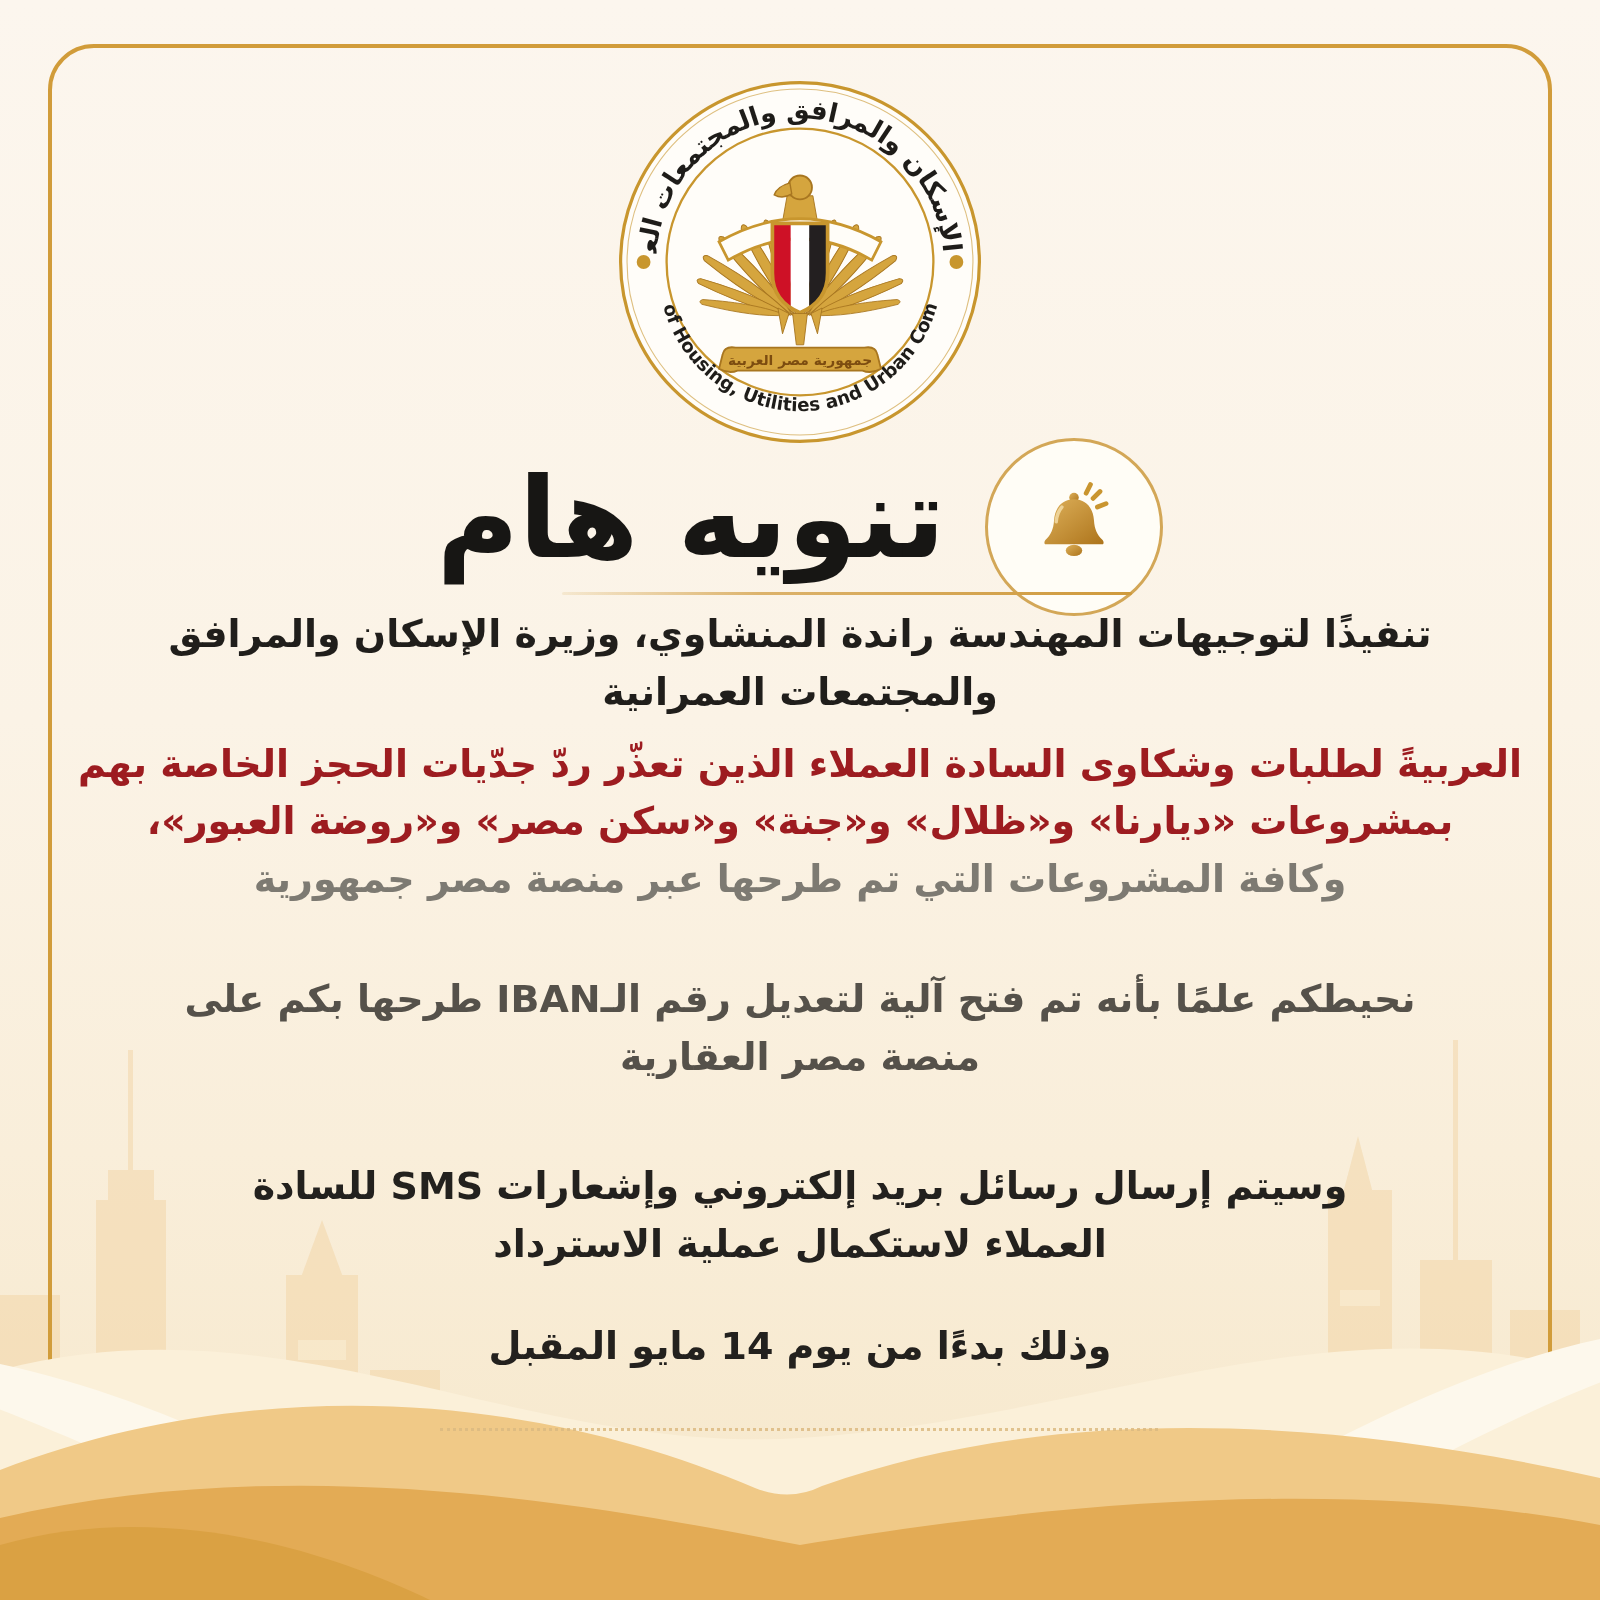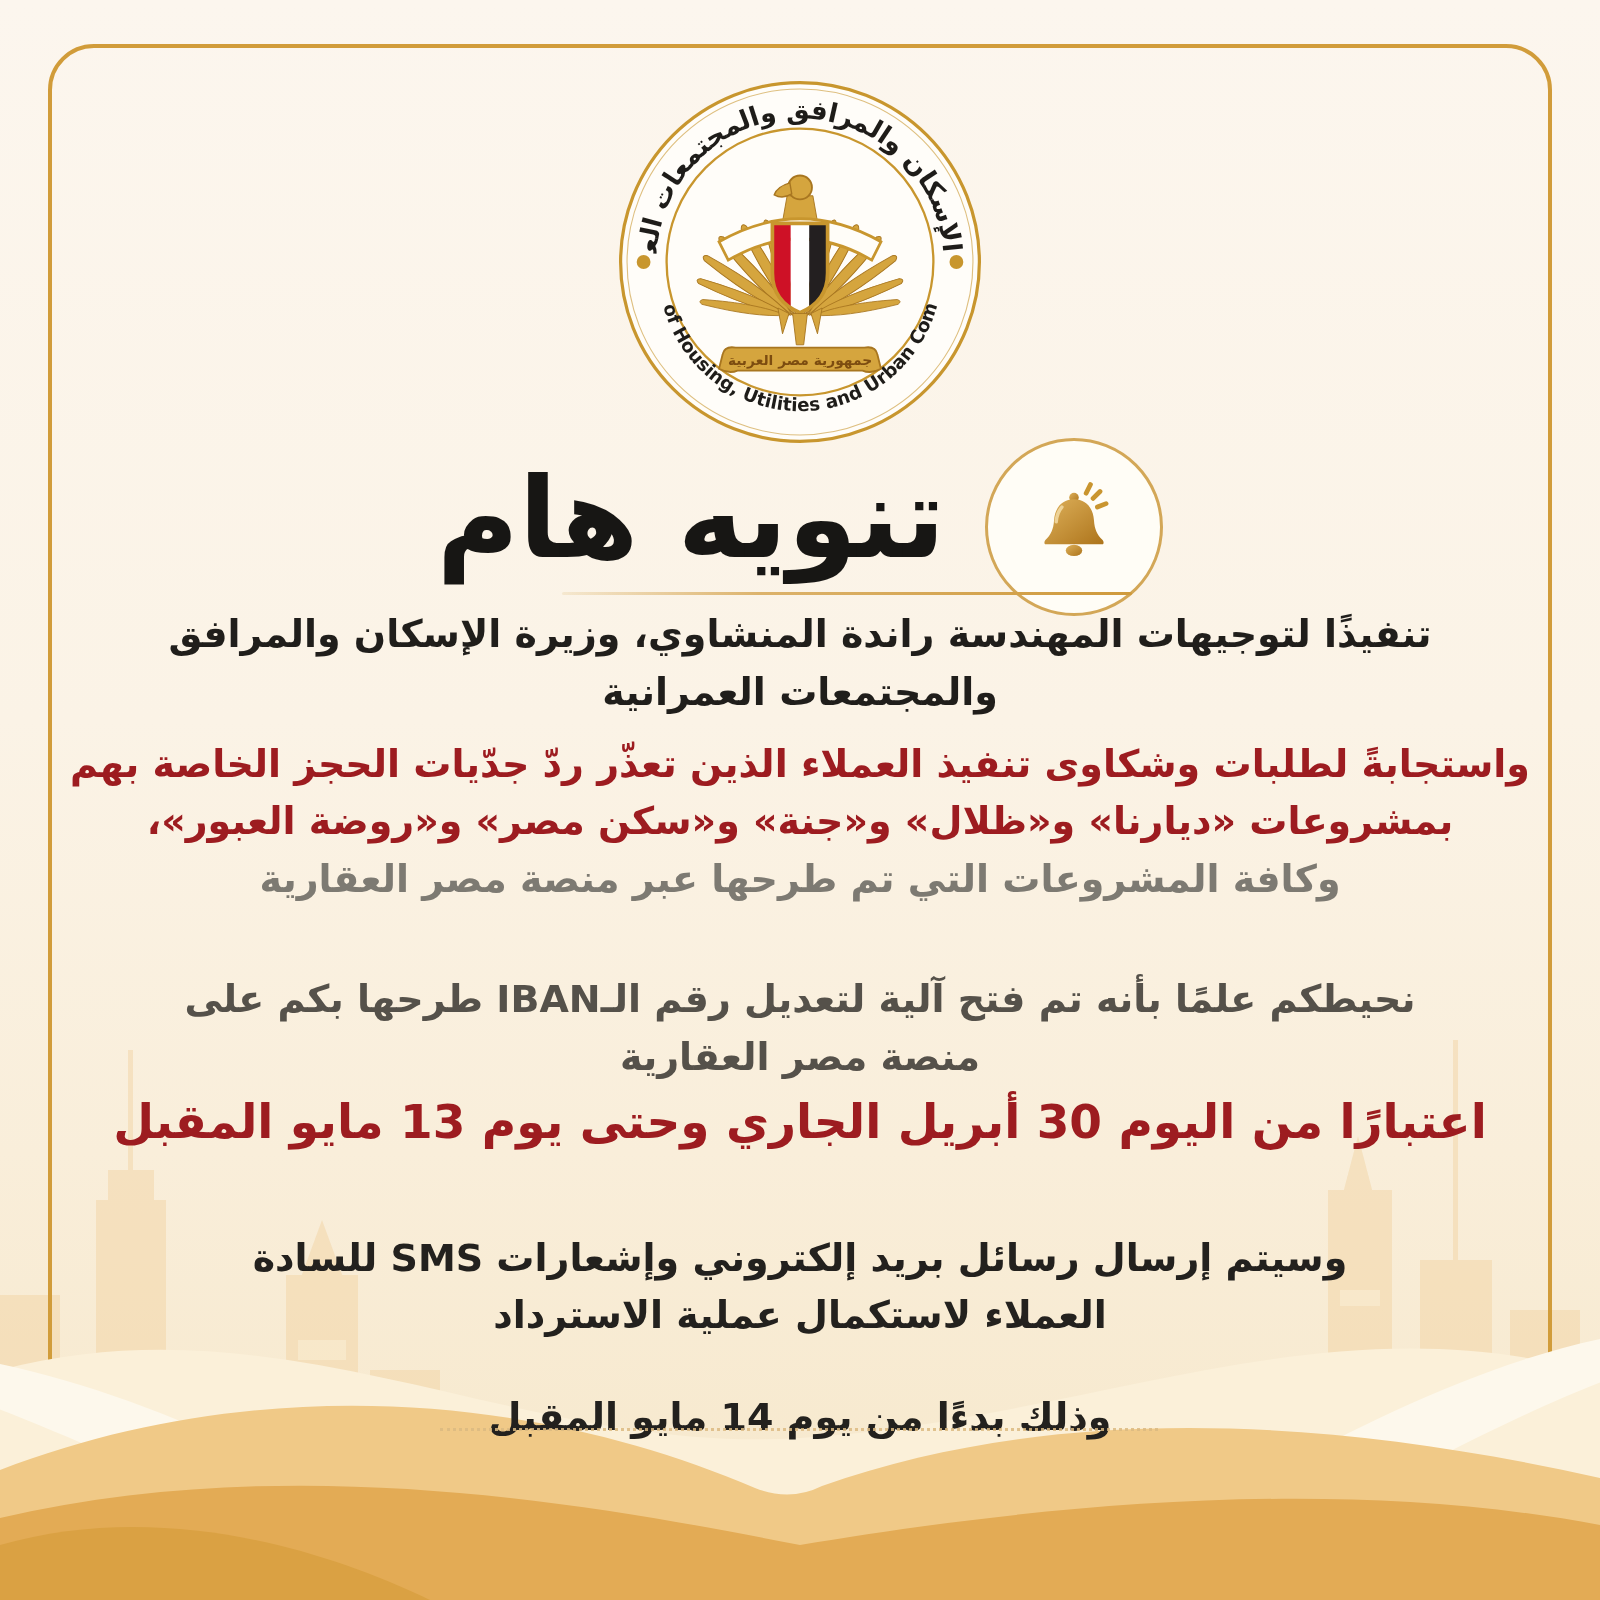--- a/index.html
+++ b/index.html
@@ -175,23 +175,22 @@
         <path d="M79 11 L74 21 M90 19 L82 27 M97 33 L87 37" fill="none" stroke="#c9952f" stroke-width="5.5" stroke-linecap="round"></path>
       </svg>
     </div>
     <div class="notice-title">تنويه هام</div>
   </div>
 
   <div class="title-divider"></div>
 
   <main class="content">
     <p class="para ink p1">تنفيذًا لتوجيهات المهندسة راندة المنشاوي، وزيرة الإسكان والمرافق والمجتمعات العمرانية</p>
-    <p class="para red p2">واستجابةً لطلبات وشكاوى تنفيذ العملاء الذين تعذّر ردّ جدّيات الحجز الخاصة بهم بمشروعات «ديارنا» و«ظلال» و«جنة» و«سكن مصر» و«روضة العبور»،</p>
-    <p class="para gray p3">وكافة المشروعات التي تم طرحها عبر منصة مصر العقارية</p>
+    <p class="para red p2">العربيةً لطلبات وشكاوى السادة العملاء الذين تعذّر ردّ جدّيات الحجز الخاصة بهم بمشروعات «ديارنا» و«ظلال» و«جنة» و«سكن مصر» و«روضة العبور»،</p>
+    <p class="para gray p3">وكافة المشروعات التي تم طرحها عبر منصة مصر جمهورية</p>
     <p class="para dark p4">نحيطكم علمًا بأنه تم فتح آلية لتعديل رقم الـIBAN طرحها بكم على منصة مصر العقارية</p>
-    <p class="para red p5">اعتبارًا من اليوم 30 أبريل الجاري وحتى يوم 13 مايو المقبل</p>
     <p class="para ink p6">وسيتم إرسال رسائل بريد إلكتروني وإشعارات SMS للسادة العملاء لاستكمال عملية الاسترداد</p>
     <p class="para ink p7">وذلك بدءًا من يوم 14 مايو المقبل</p>
   </main>
 
   <div class="bottom-divider"></div>
 
 </div>
 
 </body></html>

